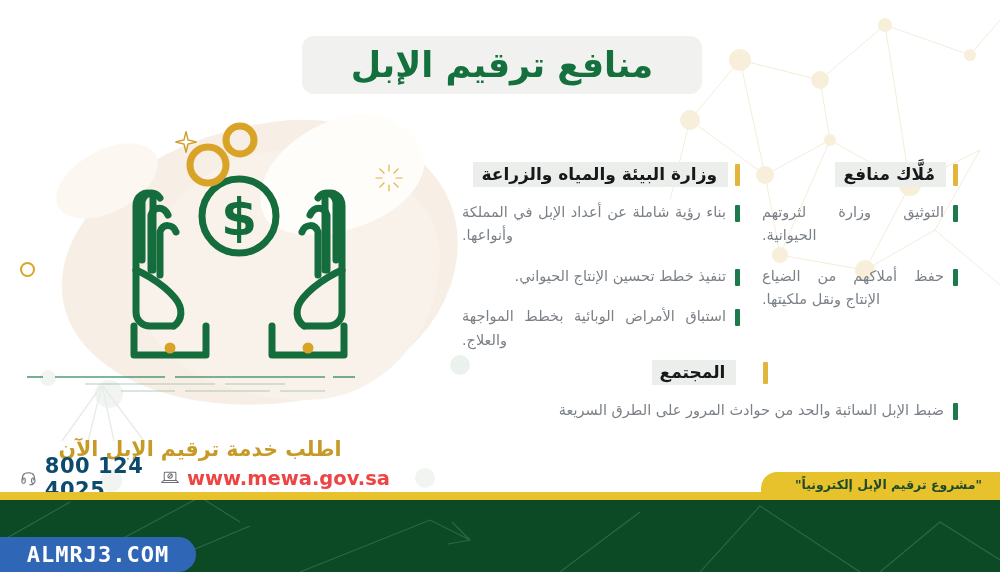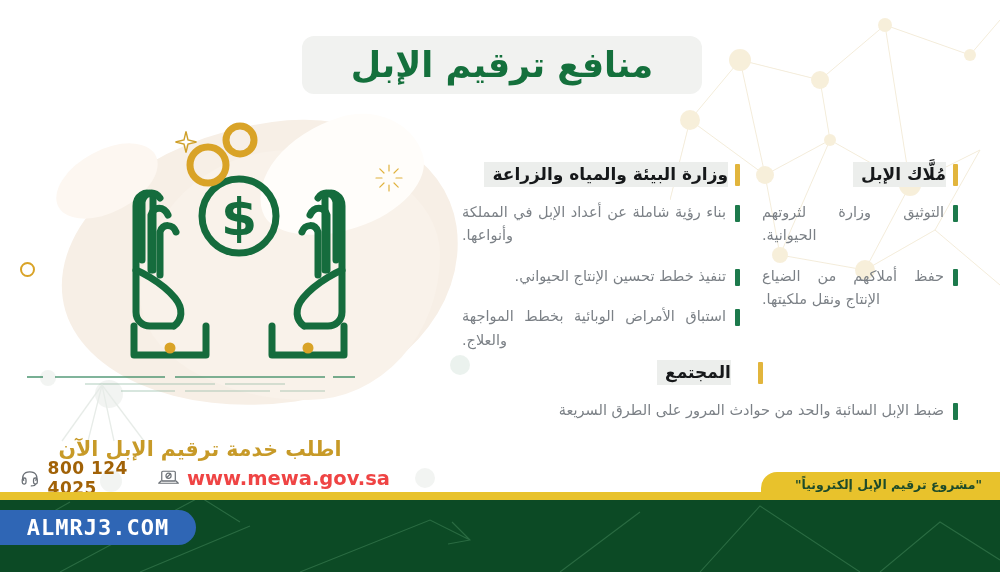--- a/index.html
+++ b/index.html
@@ -62,21 +62,21 @@
   .col-wide{left:462px;top:360px;width:496px;}
 
   .sec-head{
     display:flex;flex-direction:row;align-items:center;justify-content:flex-start;
     direction:rtl;margin-bottom:14px;
   }
   .bar-gold{width:5px;height:22px;background:#e3b battles;}
   .bar-gold{width:5px;height:22px;background:#e2b53c;border-radius:1px;flex:none;}
   .sec-head-label{
     background:#eceeec;color:#16181a;font-weight:bold;font-size:17px;
-    padding:2px 0 3px 8px;margin-right:7px;white-space:nowrap;
+    padding:2px 11px 3px 8px;margin-right:7px;white-space:nowrap;
   }
 
   .bullet{
     display:flex;align-items:flex-start;direction:rtl;
     margin-bottom:17px;
   }
   .bar-green{
     width:5px;height:17px;background:#1d7a4c;border-radius:1px;flex:none;
     margin-top:4px;
   }
@@ -90,41 +90,41 @@
   
   .cta-ar{
     position:absolute;left:20px;top:437px;width:360px;
     direction:rtl;text-align:center;color:#c79a28;
     font-size:20.5px;font-weight:bold;
   }
   .cta-row{
     position:absolute;left:20px;top:464px;width:370px;height:28px;
     display:flex;flex-direction:row;align-items:center;gap:8px;
   }
-  .cta-phone{color:#a16207;font-size:17px;font-weight:bold;letter-spacing:.5px;}
+  .cta-phone{color:#0c4a6e;font-size:21px;font-weight:bold;letter-spacing:.5px;}
   .cta-site{color:#ef4444;font-size:19.5px;font-weight:bold;}
 
   
   .footer{
     position:absolute;left:0;top:500px;width:1000px;height:72px;
     background:#0c4a25;overflow:hidden;
   }
   .footer-gold{
     position:absolute;left:0;top:492px;width:1000px;height:9px;background:#e8c22c;
   }
   .yellow-tab{
     position:absolute;right:0;top:472px;height:24px;
     background:#e8c22c;border-top-left-radius:16px;
     padding:0 18px 0 34px;display:flex;align-items:center;
     direction:rtl;
   }
   .yellow-tab-text{color:#1d4b2a;font-size:12.5px;font-weight:bold;white-space:nowrap;}
 
   .watermark{
-    position:absolute;left:0;top:510px;width:196px;height:35px;
+    position:absolute;left:0;top:537px;width:196px;height:35px;
     background:#2f66b5;border-top-right-radius:22px;border-bottom-right-radius:22px;
     display:flex;align-items:center;justify-content:center;
   }
   .watermark-text{
     color:#ffffff;font-size:22px;font-weight:bold;letter-spacing:1px;
     font-family:"DejaVu Sans Mono","Liberation Mono",monospace;
   }
 </style>
 </head>
 <body>
@@ -256,21 +256,21 @@
     </div>
     <div class="bullet">
       <span class="bar-green"></span>
       <span class="bullet-text">استباق الأمراض الوبائية بخطط المواجهة والعلاج.</span>
     </div>
   </div>
 
   <div class="col col-right">
     <div class="sec-head">
       <span class="bar-gold"></span>
-      <span class="sec-head-label">مُلَّاك الإبل</span>
+      <span class="sec-head-label">مُلَّاك منافع</span>
     </div>
     <div class="bullet">
       <span class="bar-green"></span>
       <span class="bullet-text">التوثيق وزارة لثروتهم الحيوانية.</span>
     </div>
     <div class="bullet">
       <span class="bar-green"></span>
       <span class="bullet-text">حفظ أملاكهم من الضياع الإنتاج ونقل ملكيتها.</span>
     </div>
   </div>

